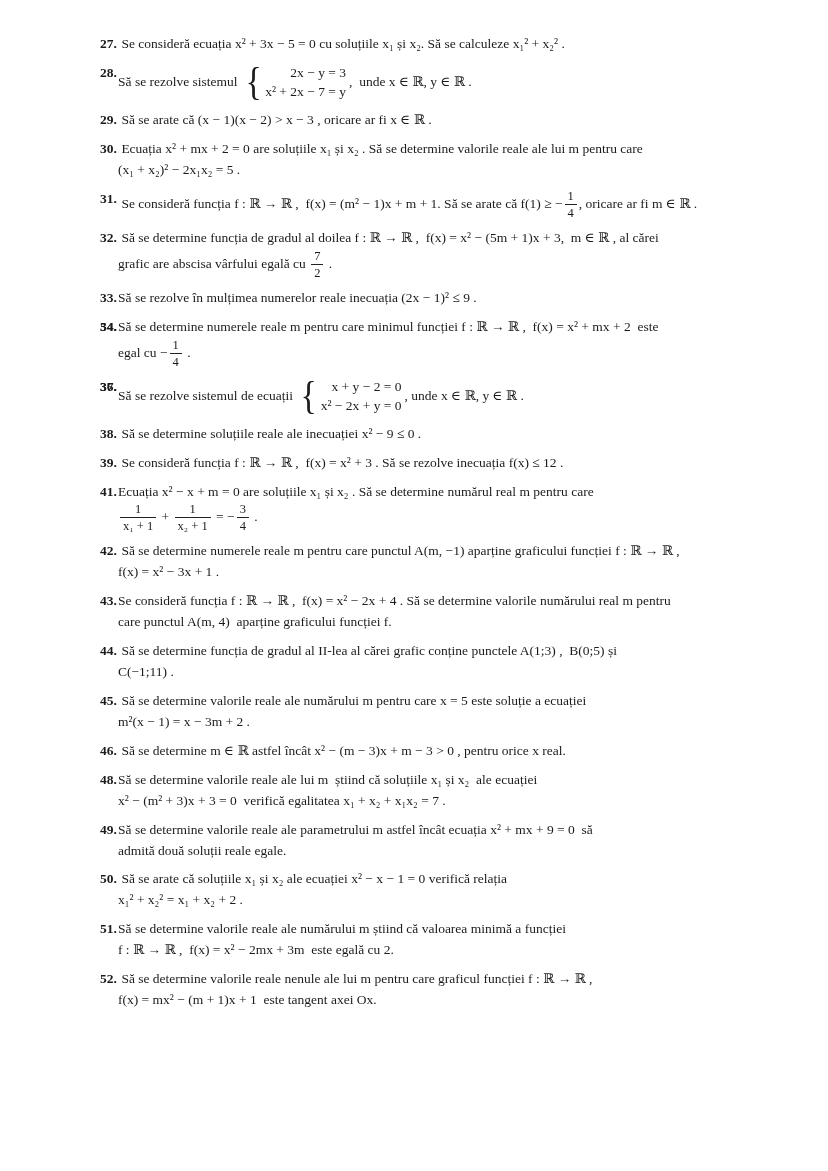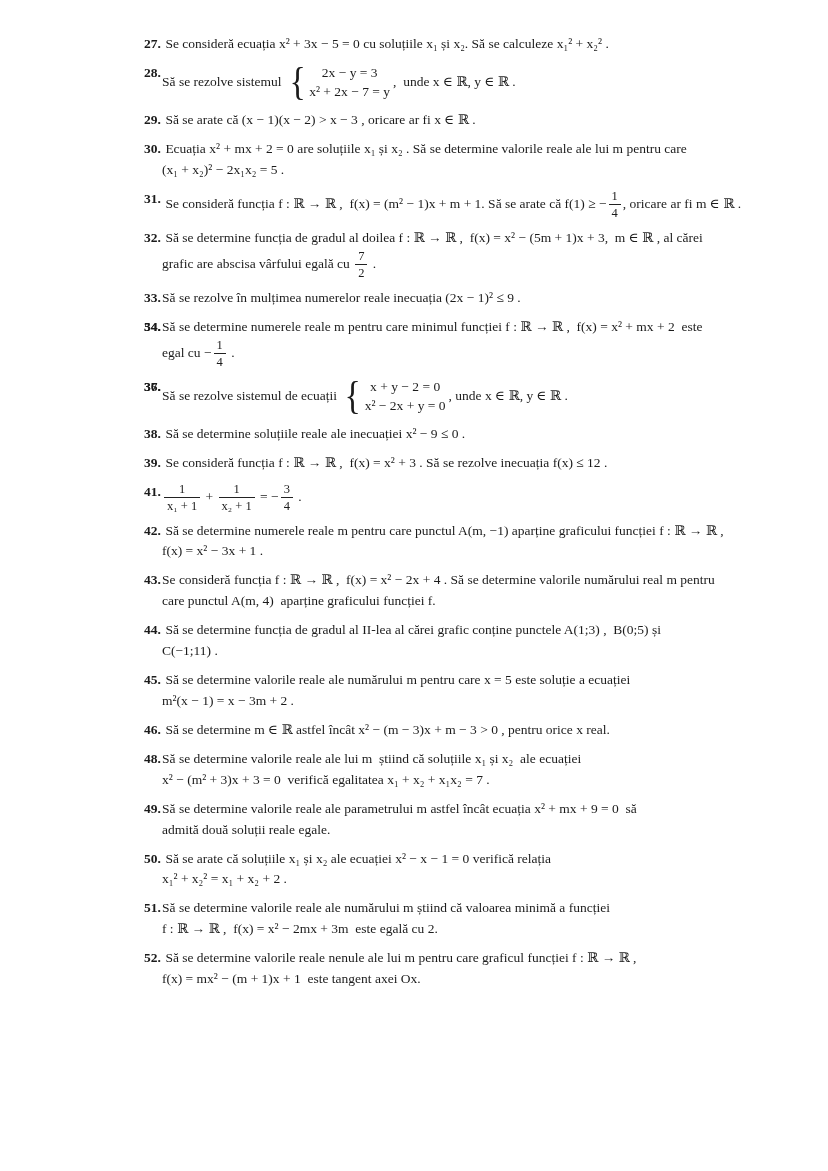--- a/index.html
+++ b/index.html
@@ -12,21 +12,20 @@
   .page{
     box-sizing:border-box;
     width:828px;min-height:1171px;
     padding:34px 80px 20px 100px;
   }
   .problem{
     position:relative;
     padding-left:18px;
     margin-bottom:8px;
     line-height:1.55;
-    margin-left:44px;
   }
   .num{
     position:absolute;left:0;top:0;
     font-weight:bold;
     white-space:nowrap;
   }
   .txt{white-space:pre-wrap;}
   .frac{
     display:inline-flex;flex-direction:column;
     vertical-align:middle;text-align:center;
@@ -39,21 +38,21 @@
     display:inline-flex;align-items:center;
     vertical-align:middle;margin:0 3px;
   }
   .brace{
     font-size:40px;line-height:0.9;font-weight:400;
     transform:scaleX(.85);
     margin-right:2px;
   }
   .eqs{
     display:inline-flex;flex-direction:column;
-    text-align:center;line-height:1.45;
+    text-align:right;line-height:1.45;
   }
 </style>
 </head>
 <body>
 
 <div class="page">
   <div>
       <div class="problem"><b class="num">27.</b><span class="txt"> Se consideră ecuația x² + 3x − 5 = 0 cu soluțiile x₁ și x₂. Să se calculeze x₁² + x₂² .</span></div>
       <div class="problem"><b class="num">28.</b><span class="txt">Să se rezolve sistemul </span><span class="sys">
           <span class="brace">{</span>
@@ -84,21 +83,22 @@
       <div class="problem"><b class="num">36.</b></div>
       <div class="problem"><b class="num">37.</b><span class="txt">Să se rezolve sistemul de ecuații </span><span class="sys">
           <span class="brace">{</span>
           <span class="eqs">
             <span>x + y − 2 = 0</span>
             <span>x² − 2x + y = 0</span>
           </span>
         </span><span class="txt">, unde x ∈ ℝ, y ∈ ℝ .</span></div>
       <div class="problem"><b class="num">38.</b><span class="txt"> Să se determine soluțiile reale ale inecuației x² − 9 ≤ 0 .</span></div>
       <div class="problem"><b class="num">39.</b><span class="txt"> Se consideră funcția f : ℝ → ℝ ,  f(x) = x² + 3 . Să se rezolve inecuația f(x) ≤ 12 .</span></div>
-      <div class="problem"><b class="num">41.</b><span class="frac">
+      <div class="problem"><b class="num">41.</b><span class="txt">Ecuația x² − x + m = 0 are soluțiile x₁ și x₂ . Să se determine numărul real m pentru care
+</span><span class="frac">
           <span class="top">1</span>
           <span class="bot">x₁ + 1</span>
         </span><span class="txt"> + </span><span class="frac">
           <span class="top">1</span>
           <span class="bot">x₂ + 1</span>
         </span><span class="txt"> = −</span><span class="frac">
           <span class="top">3</span>
           <span class="bot">4</span>
         </span><span class="txt"> .</span></div>
       <div class="problem"><b class="num">42.</b><span class="txt"> Să se determine numerele reale m pentru care punctul A(m, −1) aparține graficului funcției f : ℝ → ℝ ,

